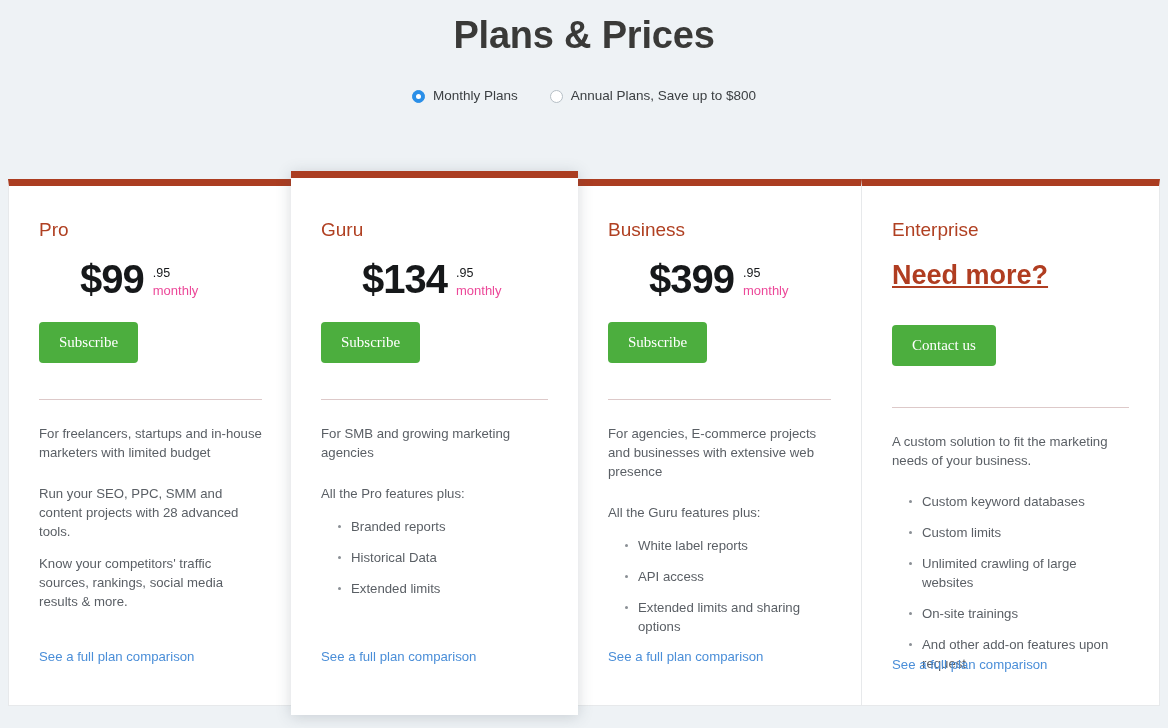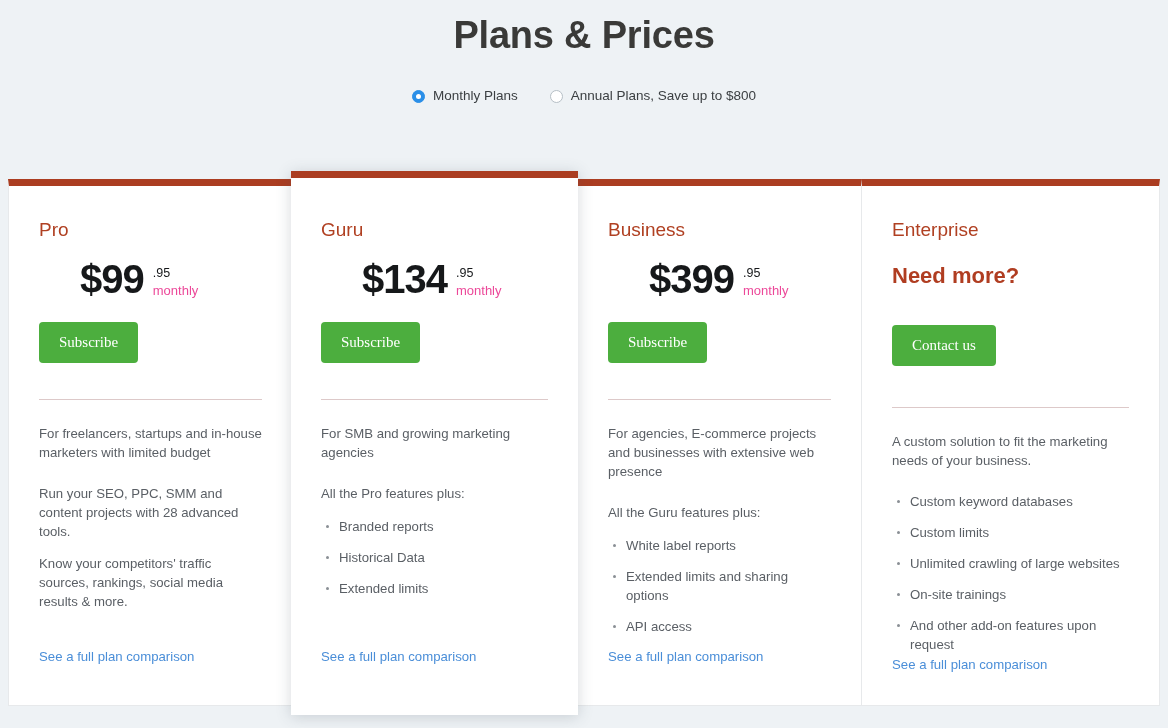--- a/index.html
+++ b/index.html
@@ -148,26 +148,27 @@
     line-height: 14px;
     color: #16181a;
   }
   .price-period {
     font-size: 13px;
     line-height: 16px;
     color: #ec4899;
   }
 
   .need-more {
-    font-size: 22px;
+    font-size: 27px;
     line-height: 33px;
     font-weight: bold;
     color: #b03d21;
     margin: 0 0 18px 0;
     height: 48px;
+    text-decoration: underline;
   }
 
   .cta {
     display: inline-block;
     background: #4cae3e;
     color: #ffffff;
     font-size: 15px;
     line-height: 18px;
     padding: 11px 20px 12px 20px;
     border: none;
@@ -202,21 +203,21 @@
   }
   .body-text:last-child { margin-bottom: 0; }
 
   .feat-head {
     font-size: 13.2px;
     line-height: 19px;
     color: #5a5f65;
     margin: 0 0 14px 0;
   }
   ul.feat-list {
-    margin: 0;
+    margin: 12px;
     padding: 0 0 0 18px;
     list-style: none;
   }
   ul.feat-list li {
     font-size: 13.2px;
     line-height: 19px;
     color: #5a5f65;
     margin-bottom: 12px;
     position: relative;
   }
@@ -320,22 +321,22 @@
           <span class="price-period">monthly</span>
         </span>
       </div>
       <button class="cta">Subscribe</button>
       <div class="divider"></div>
       <p class="blurb">For agencies, E-commerce projects and businesses with extensive web presence</p>
       <div class="body-block">
         <p class="feat-head">All the Guru features plus:</p>
         <ul class="feat-list">
           <li>White label reports</li>
+          <li>API access</li>
           <li>Extended limits and sharing options</li>
-          <li>API access</li>
         </ul>
       </div>
     </div>
     <a class="plan-link">See a full plan comparison</a>
   </div>
 
   <div class="card c4">
     <div class="inner">
       <h2 class="plan-name">Enterprise</h2>
       <div class="need-more">Need more?</div>

